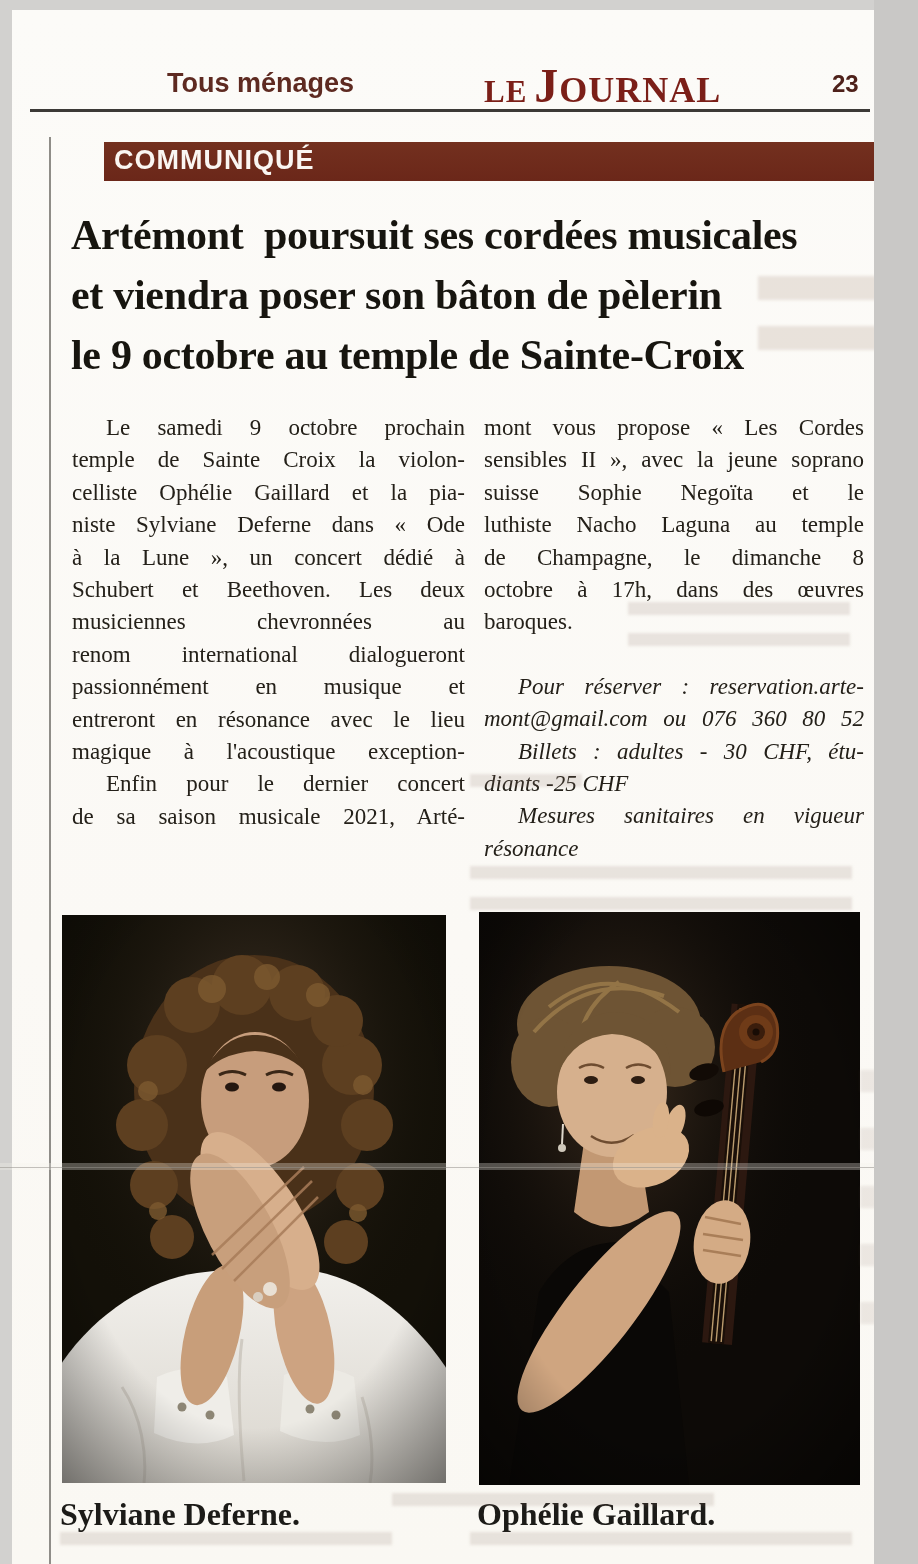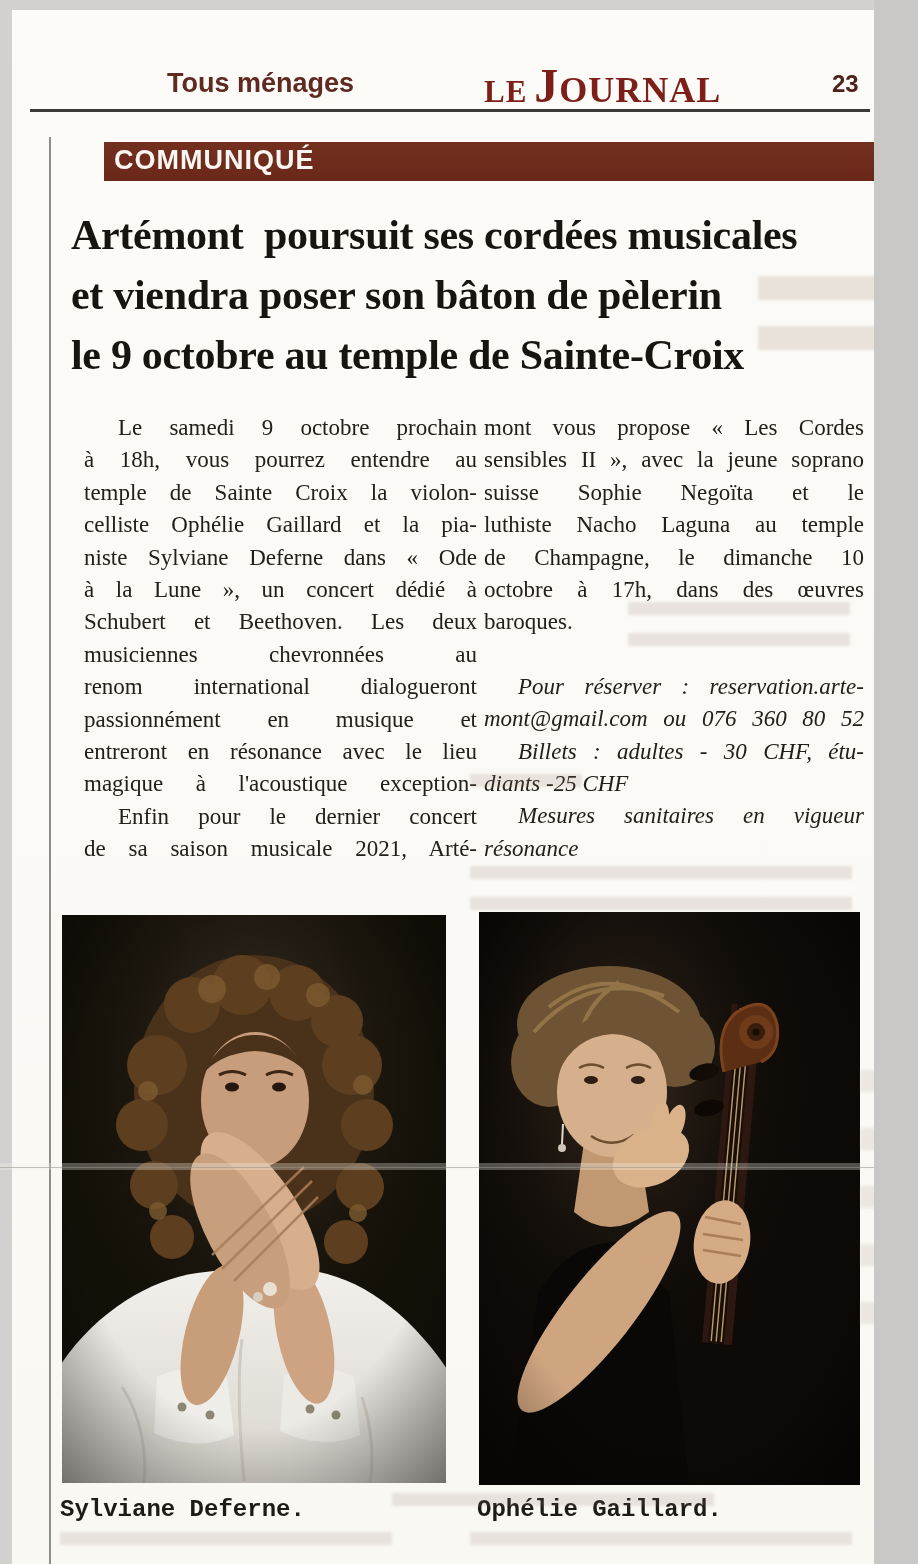--- a/index.html
+++ b/index.html
@@ -21,33 +21,33 @@
   
   .banner{position:absolute;left:60px;top:132px;width:802px;height:39px;
           background:linear-gradient(180deg,#73301f 0%,#6b2719 100%);margin-left:32px;}
   .banner-label{color:#faf6f2;font-family:"Liberation Sans",sans-serif;font-weight:bold;
                 font-size:27px;letter-spacing:1px;padding:3px 0 0 10px;}
   
   .headline{position:absolute;left:59px;top:186px;width:812px;color:#17150f;margin-top:9px;}
   .headline div{font-weight:bold;font-size:42px;line-height:60px;white-space:pre;letter-spacing:-0.3px;}
   
   .col{position:absolute;top:402px;font-size:23px;line-height:32.4px;color:#242019;}
-  .col-left{left:60px;width:393px;margin-left:12px;}
+  .col-left{left:60px;width:393px;}
   .col-right{left:472px;width:380px;}
   .ln{text-align:justify;text-align-last:justify;}
   .ln.end{text-align-last:left;}
   .ln.ind{text-indent:34px;}
   .notes{margin-top:32px;font-style:italic;}
   
   .photo{position:absolute;background:#000;}
   .photo-left{left:50px;top:905px;width:384px;height:568px;}
   .photo-right{left:467px;top:902px;width:381px;height:573px;}
   .photo svg{display:block;width:100%;height:100%;}
-  .caption{position:absolute;font-family:Liberation Mono, monospace;font-weight:bold;
-           font-size:24px;color:#1c1b18;}
+  .caption{position:absolute;font-family:Liberation Serif, serif;font-weight:bold;
+           font-size:32px;color:#1c1b18;}
   .caption-left{left:48px;top:1486px;}
   .caption-right{left:465px;top:1486px;}
   
   .vline{position:absolute;left:37px;top:127px;width:2px;height:1437px;background:#8f8d88;}
   .crease-band{position:absolute;left:0;top:1163px;width:918px;height:7px;background:rgba(246,242,236,0.30);}
   .crease-line{position:absolute;left:0;top:1167px;width:918px;height:1px;background:rgba(150,146,140,0.55);}
   .ghost{position:absolute;filter:blur(1.6px);
          background:repeating-linear-gradient(180deg,rgba(135,110,95,0.16) 0px,rgba(135,110,95,0.16) 13px,
                     rgba(0,0,0,0) 13px,rgba(0,0,0,0) 31px);}
   .ghost-big{background:repeating-linear-gradient(180deg,rgba(160,128,110,0.20) 0px,rgba(160,128,110,0.20) 24px,
@@ -75,41 +75,40 @@
     </div>
 
     <div class="headline">
       <div>Artémont  poursuit ses cordées musicales</div>
       <div>et viendra poser son bâton de pèlerin</div>
       <div>le 9 octobre au temple de Sainte-Croix</div>
     </div>
 
     <div class="col col-left">
       <div class="ln ind">Le samedi 9 octobre prochain</div>
-      <div class="ln">à 18h, vous pourrez entendre au</div>
       <div class="ln">temple de Sainte Croix la violon-</div>
       <div class="ln">celliste Ophélie Gaillard et la pia-</div>
       <div class="ln">niste Sylviane Deferne dans « Ode</div>
       <div class="ln">à la Lune », un concert dédié à</div>
       <div class="ln">Schubert et Beethoven. Les deux</div>
       <div class="ln">musiciennes chevronnées au</div>
       <div class="ln">renom international dialogueront</div>
       <div class="ln">passionnément en musique et</div>
       <div class="ln">entreront en résonance avec le lieu</div>
       <div class="ln">magique à l'acoustique exception-</div>
       <div class="ln ind">Enfin pour le dernier concert</div>
       <div class="ln">de sa saison musicale 2021, Arté-</div>
     </div>
 
     <div class="col col-right">
       <div class="ln">mont vous propose « Les Cordes</div>
       <div class="ln">sensibles II », avec la jeune soprano</div>
       <div class="ln">suisse Sophie Negoïta et le</div>
       <div class="ln">luthiste Nacho Laguna au temple</div>
-      <div class="ln">de Champagne, le dimanche 10</div>
+      <div class="ln">de Champagne, le dimanche 8</div>
       <div class="ln">octobre à 17h, dans des œuvres</div>
       <div class="ln end">baroques.</div>
       <div class="notes">
         <div class="ln ind">Pour réserver : reservation.arte-</div>
         <div class="ln">mont@gmail.com ou 076 360 80 52</div>
         <div class="ln ind">Billets : adultes - 30 CHF, étu-</div>
         <div class="ln end">diants -25 CHF</div>
         <div class="ln ind">Mesures sanitaires en vigueur</div>
         <div class="ln end">résonance</div>
       </div>

